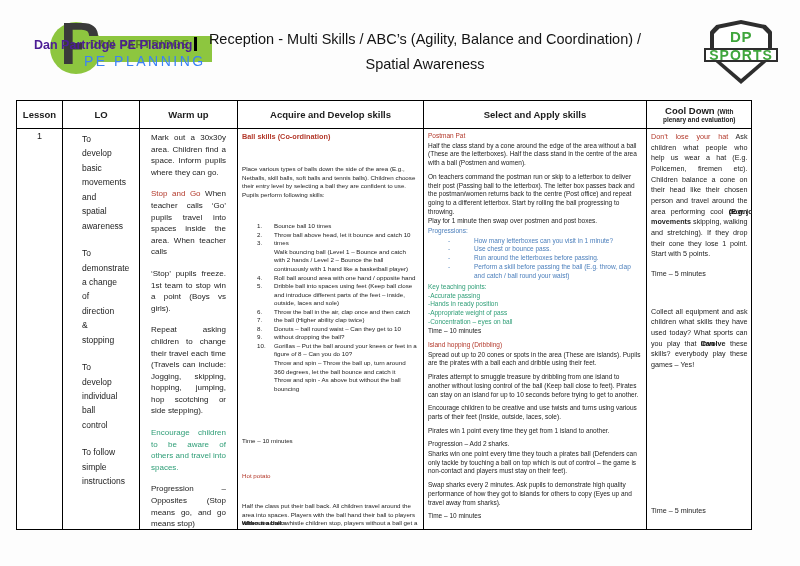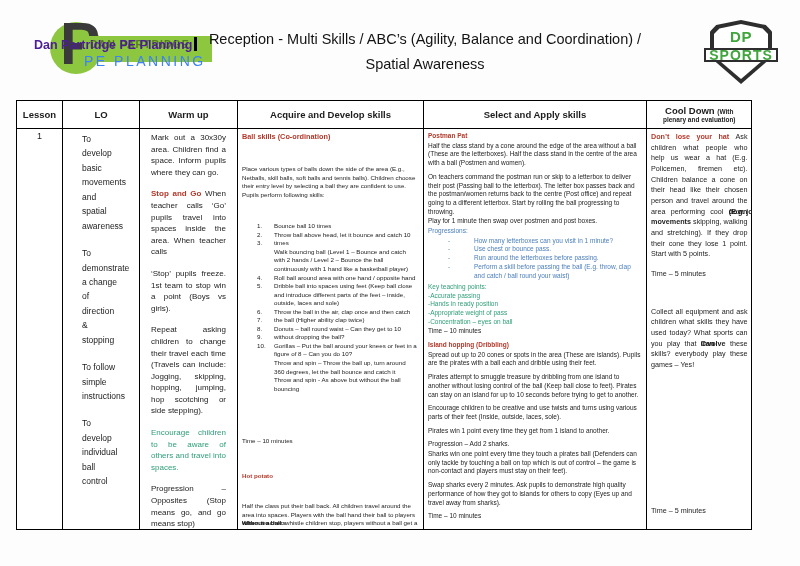--- a/index.html
+++ b/index.html
@@ -53,21 +53,21 @@
   .cell-lo p{margin:0 15px 13px;}
   .cell-warmup{font-size:8px;line-height:1.45;text-align:justify;}
   .cell-warmup p{margin:0 7px 10px;}
   .cell-acquire{font-size:6.2px;line-height:1.38;gap:21px;}
   .cell-acquire p{margin:0 0 5px;}
   .cell-select{font-size:6.5px;line-height:1.34;}
   .cell-select p{margin:0 0 5px;}
   .cell-cooldown{font-size:7.2px;line-height:1.48;text-align:justify;}
   .cell-cooldown p{margin:0 0 9px;}
   p.tight{margin-bottom:1px !important;}
-  .red{color:var(--red);font-weight:bold;}
+  .red{color:var(--red);font-weight:normal;}
   .red-head{color:var(--red);font-weight:bold;font-size:1.18em;margin-bottom:2px !important;}
   .green{color:var(--green);}
   .blue{color:var(--blue);}
   
   .numlist{margin:1px 0 2px;}
   .nrow{display:flex;}
   .num{flex:none;margin-left:15px;width:17px;}
   .ntxt{flex:1;padding-right:2px;}
   
   .bullets{margin:0 0 2px;}
@@ -114,22 +114,22 @@
     <div class="th">Select and Apply skills</div>
     <div class="th th-cd">
       <div><span>Cool Down</span> <span class="cdsub">(With</span></div>
       <div class="cdsub">plenary and evaluation)</div>
     </div>
 
     <div class="td first cell-lesson">1</div>
     <div class="td cell-lo">
         <p>To develop basic movements and spatial awareness</p>
         <p>To demonstrate a change of direction &amp; stopping</p>
+        <p>To develop individual ball control</p>
         <p>To follow simple instructions</p>
-        <p>To develop individual ball control</p>
       </div>
     <div class="td cell-warmup">
         <p>Mark out a 30x30y area. Children find a space. Inform pupils where they can go.</p>
         <p><span class="red">Stop and Go </span><span>When teacher calls ‘Go’ pupils travel into spaces inside the area. When teacher calls</span></p>
         <p>‘Stop’ pupils freeze. 1st team to stop win a point (Boys vs girls).</p>
         <p>Repeat asking children to change their travel each time (Travels can include: Jogging, skipping, hopping, jumping, hop scotching or side stepping).</p>
         <p class="green">Encourage children to be aware of others and travel into spaces.</p>
         <p>Progression – Opposites (Stop means go, and go means stop)</p>
         <p>Time – 10 minutes</p>
       </div>

